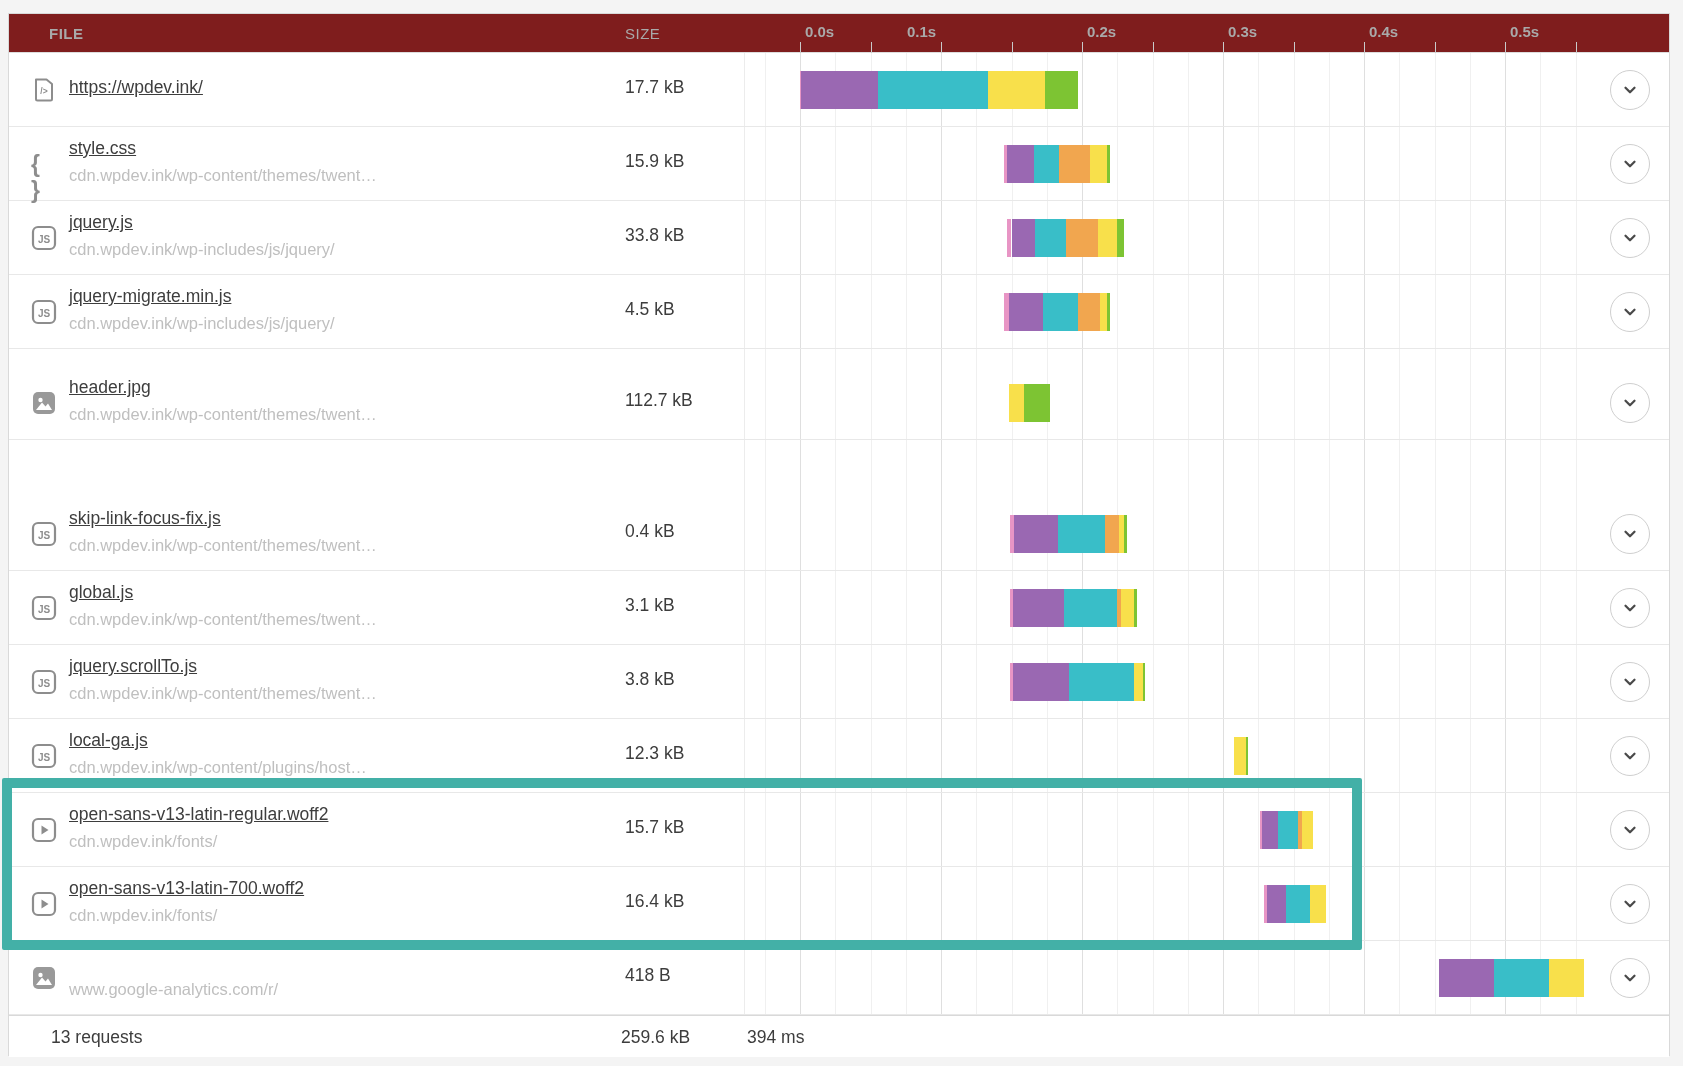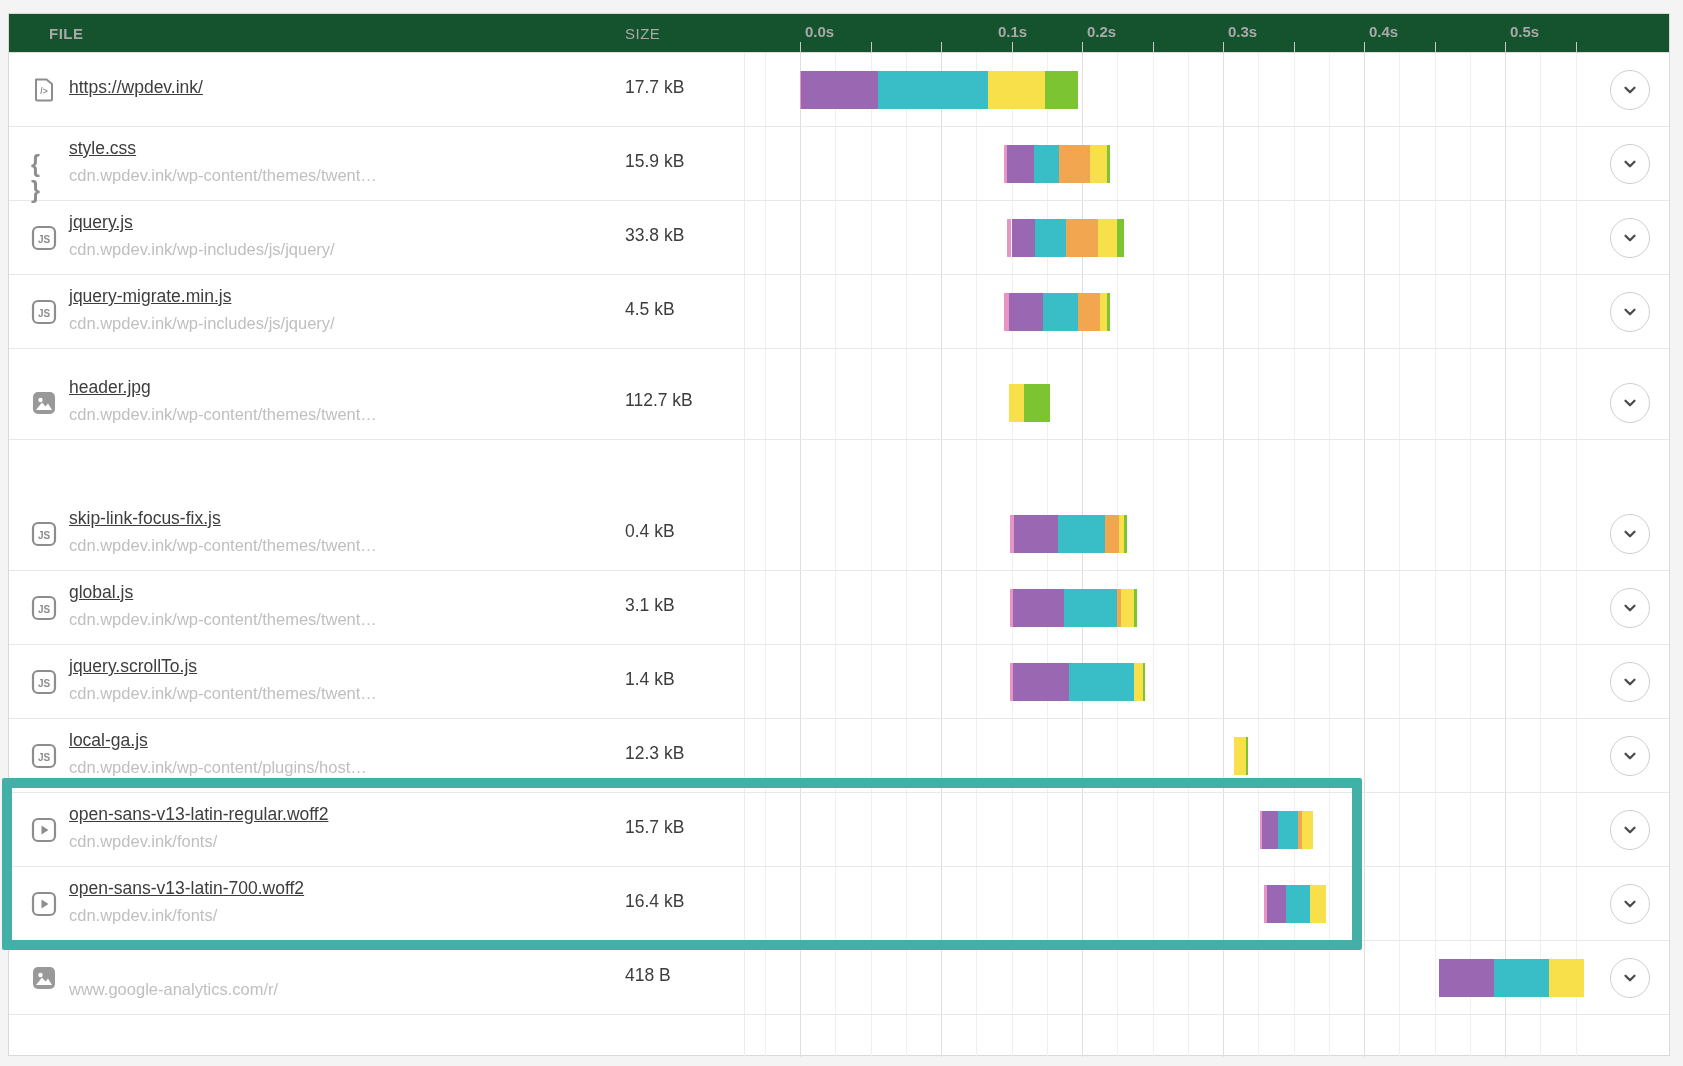--- a/index.html
+++ b/index.html
@@ -7,21 +7,21 @@
     width:1683px;height:1066px;position:relative;overflow:hidden;
     background:#f4f4f4;
     font-family:"Liberation Sans","DejaVu Sans",sans-serif;
   }
   .panel{
     position:absolute;left:8px;top:13px;width:1662px;height:1043px;
     background:#ffffff;border:1px solid #d9d9d9;box-sizing:border-box;
   }
   .thead{
     position:absolute;left:0;top:0;width:100%;height:39px;
-    background:#14532d;border-bottom:1px solid #ddd;box-sizing:border-box;
+    background:#7f1d1d;border-bottom:1px solid #ddd;box-sizing:border-box;
   }
   .hfile{position:absolute;left:40px;top:11px;font-size:15px;font-weight:bold;color:#a9a9a9;letter-spacing:.5px;}
   .hsize{position:absolute;left:616px;top:11px;font-size:15px;font-weight:normal;color:#a9a9a9;letter-spacing:.5px;}
   .htime{position:absolute;left:0;top:0;width:100%;height:39px;text-decoration:underline;}
   .tick-label{position:absolute;top:9px;font-size:15px;font-weight:600;color:#a9a9a9;}
   .tick-mark{position:absolute;bottom:0;width:1px;height:11px;background:#c9c9c9;}
   .grid{position:absolute;left:0;top:39px;width:100%;height:1004px;}
   .gline{position:absolute;top:0;bottom:0;width:1px;background:#f0f0f0;}
   .gline.major{background:#dfdfdf;}
   .colsep{position:absolute;top:0;bottom:0;width:1px;background:#ececec;}
@@ -83,21 +83,21 @@
       <div class="gline major" style="left: 1496px;"></div>
       <div class="gline" style="left: 1531.25px;"></div>
       <div class="gline" style="left: 1566.5px;"></div>
       <div class="colsep" style="left: 735px;"></div>
     </div>
   <div class="thead">
     <span class="hfile">FILE</span>
     <span class="hsize">SIZE</span>
     <div class="htime">
         <div class="tick-label" style="left: 796px;">0.0s</div>
-        <div class="tick-label" style="left: 989px;">0.1s</div>
+        <div class="tick-label" style="left: 898px;">0.1s</div>
         <div class="tick-label" style="left: 1078px;">0.2s</div>
         <div class="tick-label" style="left: 1219px;">0.3s</div>
         <div class="tick-label" style="left: 1360px;">0.4s</div>
         <div class="tick-label" style="left: 1501px;">0.5s</div>
         <div class="tick-mark" style="left: 791px;"></div>
         <div class="tick-mark" style="left: 861.5px;"></div>
         <div class="tick-mark" style="left: 932px;"></div>
         <div class="tick-mark" style="left: 1002.5px;"></div>
         <div class="tick-mark" style="left: 1073px;"></div>
         <div class="tick-mark" style="left: 1143.5px;"></div>
@@ -242,21 +242,21 @@
           </svg>
         </div>
       </div>
       <div class="row" style="top: 592px;">
         <div class="ficon"><svg viewBox="0 0 26 26" width="26" height="26">
             <rect x="2" y="2" width="22" height="22" rx="5" fill="none" stroke="#8d8d8d" stroke-width="2.2"></rect>
             <text x="13" y="17.5" font-size="10" font-weight="bold" fill="#8d8d8d" text-anchor="middle" font-family="Liberation Sans, sans-serif">JS</text>
           </svg></div>
         <div class="fname">jquery.scrollTo.js</div>
         <div class="furl">cdn.wpdev.ink/wp-content/themes/twent…</div>
-        <div class="fsize">1.4 kB</div>
+        <div class="fsize">3.8 kB</div>
         <div class="seg" style="left: 1001.09px; width: 2.82px; background: rgb(232, 149, 197);"></div>
         <div class="seg" style="left: 1003.91px; width: 56.4px; background: rgb(154, 104, 178);"></div>
         <div class="seg" style="left: 1060.31px; width: 64.86px; background: rgb(57, 190, 200);"></div>
         <div class="seg" style="left: 1125.17px; width: 8.46px; background: rgb(248, 224, 75);"></div>
         <div class="seg" style="left: 1133.63px; width: 2.82px; background: rgb(125, 196, 51);"></div>
         <div class="expand">
           <svg width="18" height="18" viewBox="0 0 16 16">
             <path d="M4 6 l4 4 4 -4" fill="none" stroke="#4a4a4a" stroke-width="2" stroke-linecap="round" stroke-linejoin="round"></path>
           </svg>
         </div>
@@ -325,14 +325,19 @@
         <div class="seg" style="left: 1429.73px; width: 54.99px; background: rgb(154, 104, 178);"></div>
         <div class="seg" style="left: 1484.72px; width: 54.99px; background: rgb(57, 190, 200);"></div>
         <div class="seg" style="left: 1539.71px; width: 35.25px; background: rgb(248, 224, 75);"></div>
         <div class="expand">
           <svg width="18" height="18" viewBox="0 0 16 16">
             <path d="M4 6 l4 4 4 -4" fill="none" stroke="#4a4a4a" stroke-width="2" stroke-linecap="round" stroke-linejoin="round"></path>
           </svg>
         </div>
       </div>
     </div>
+  <div class="tfoot">
+    <span class="f-req">13 requests</span>
+    <span class="f-size">259.6 kB</span>
+    <span class="f-time">394 ms</span>
+  </div>
 </div>
 <div class="highlight" style="border-color: rgb(67, 176, 167);"></div>
 
 </body></html>

